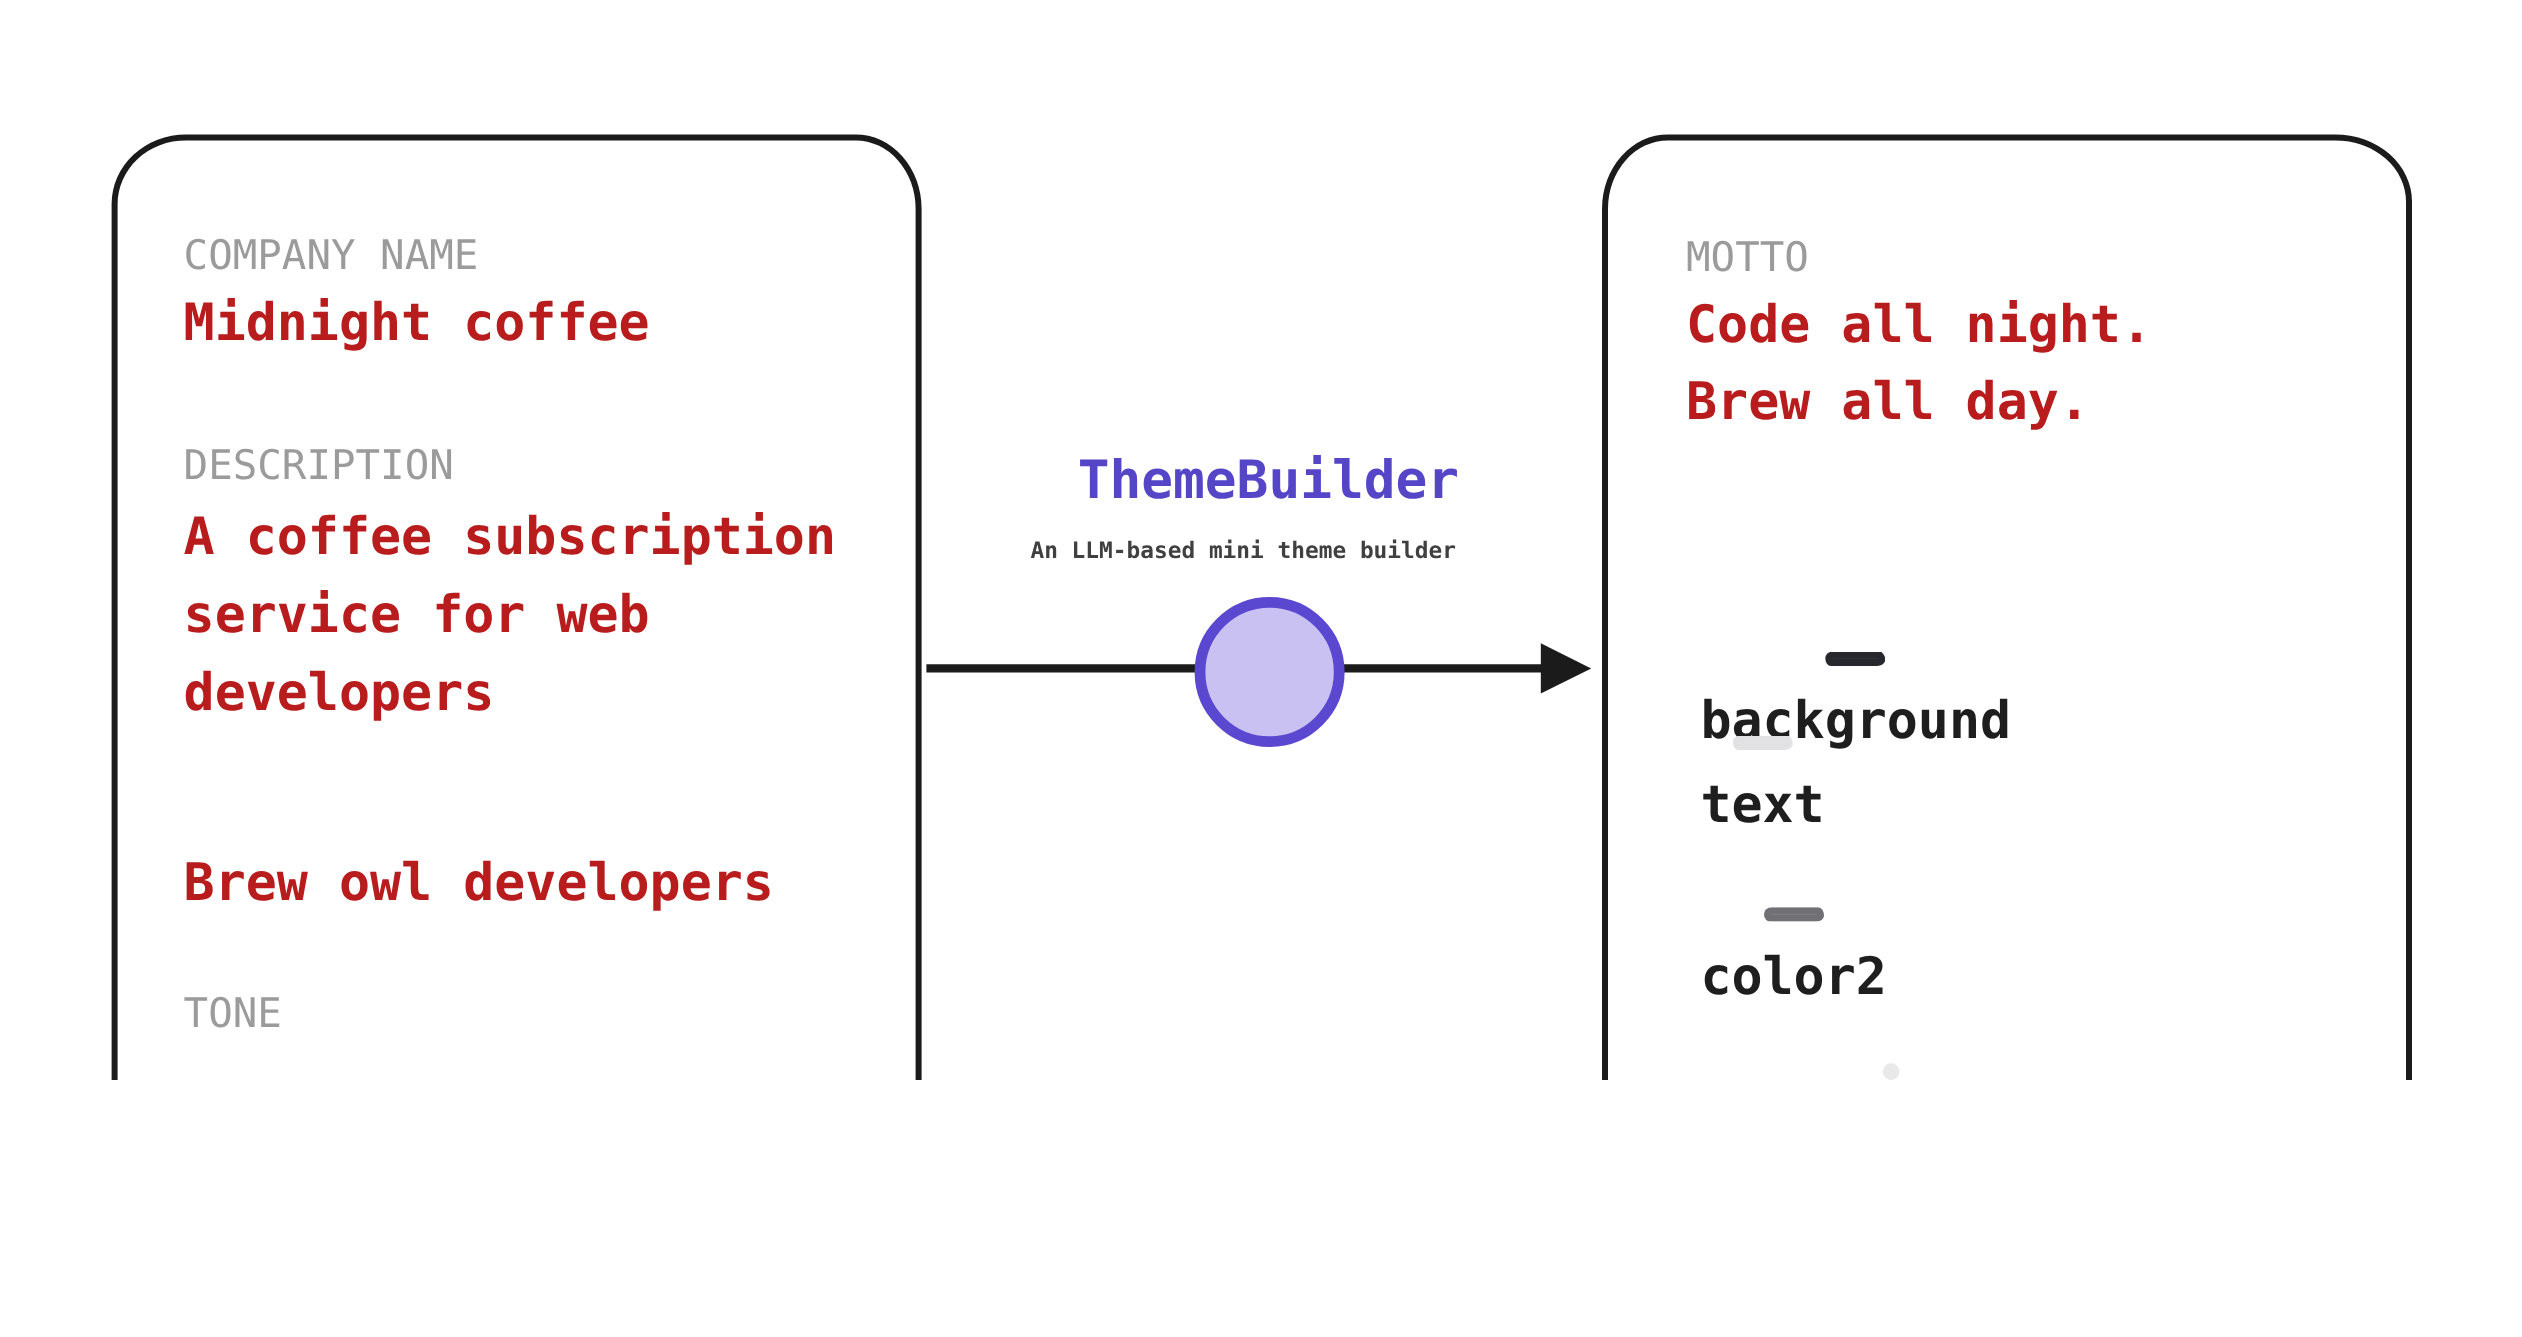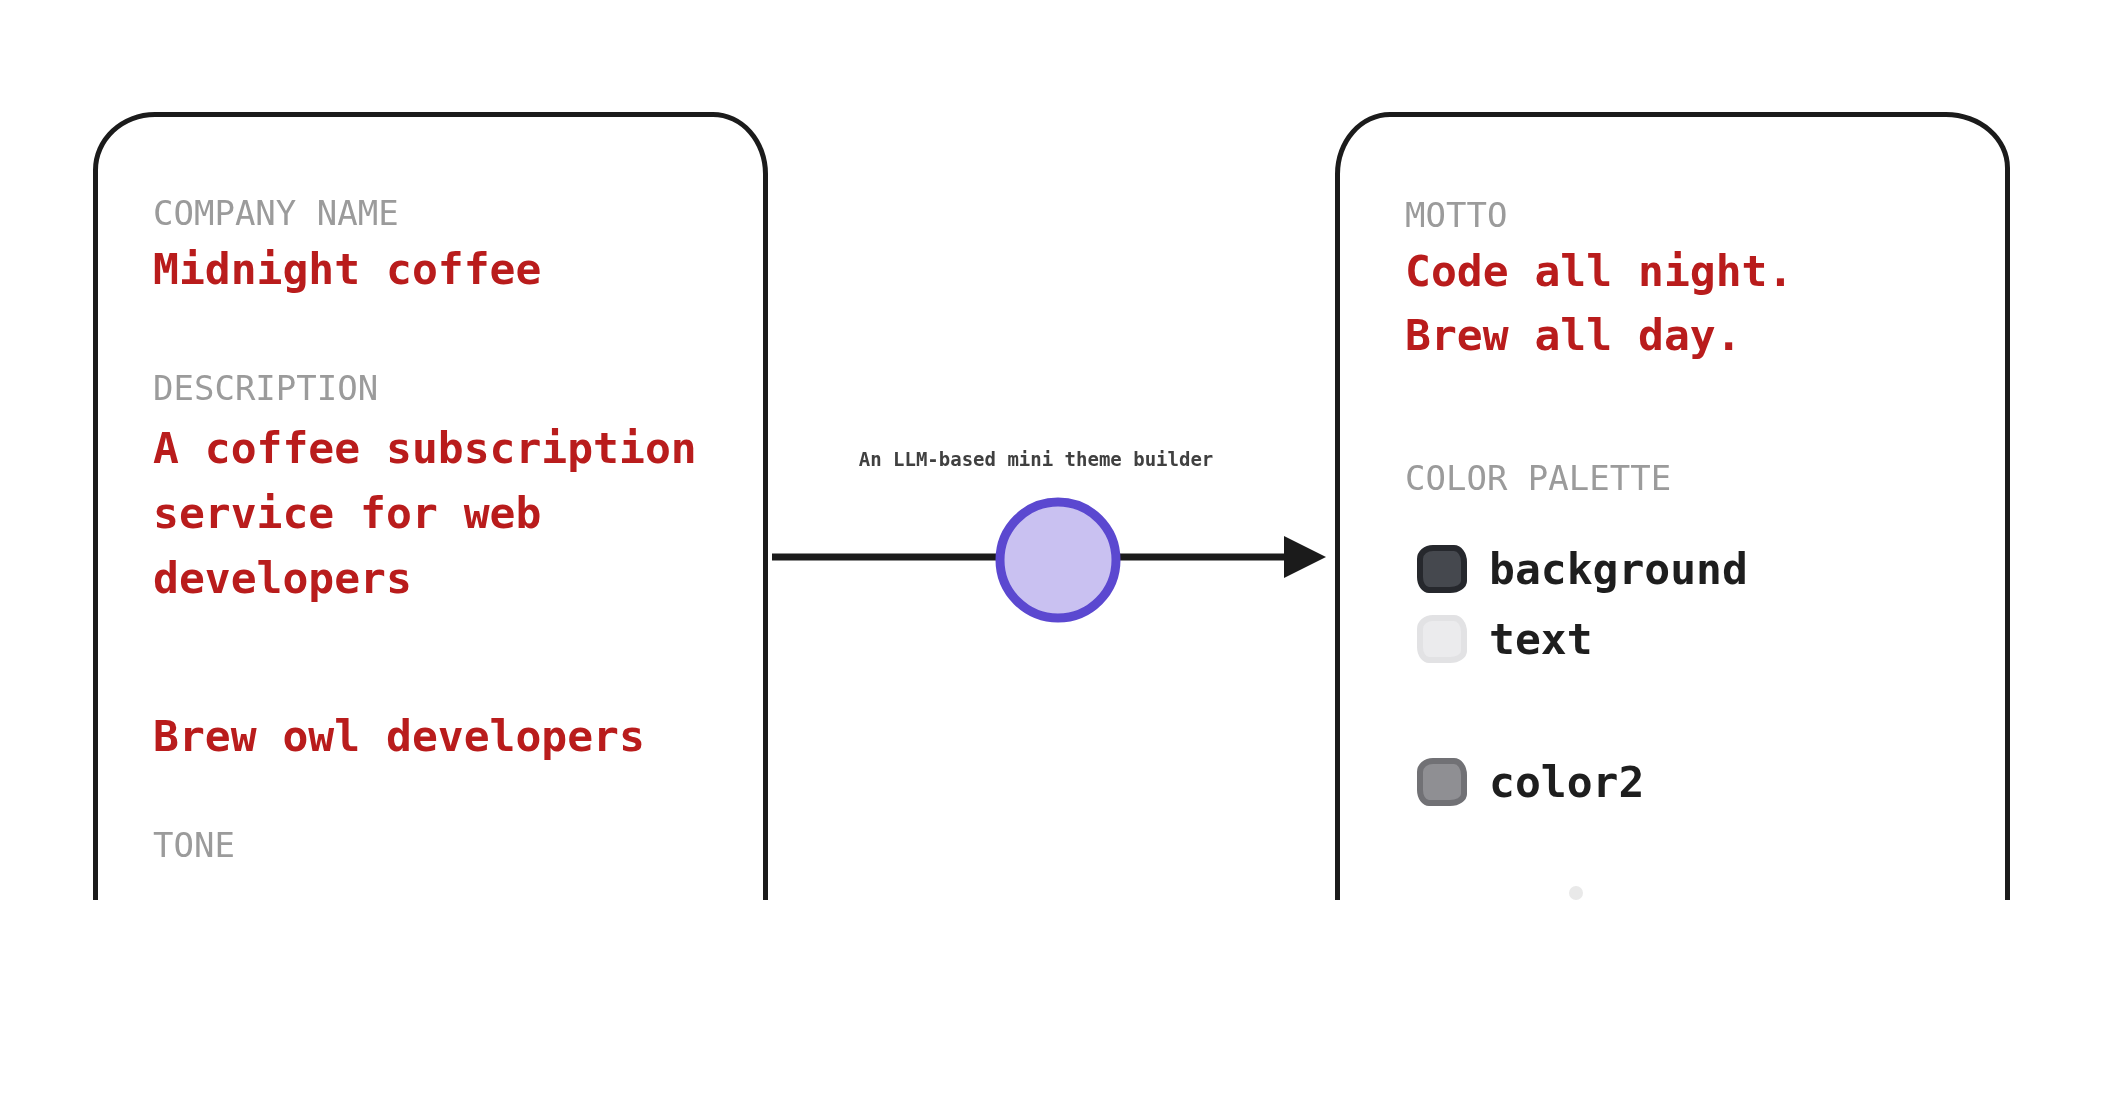--- a/index.html
+++ b/index.html
@@ -47,20 +47,21 @@
   .in-x{left:55px;}
   
   .out-x{left:65px;}
   .pal-row{
     position:absolute;
     left:77px; 
     display:flex;
     align-items:center;
     gap:22px;
     height:52px;
+    flex-direction:column;
   }
   .swatch{
     width:50px;height:48px;
     box-sizing:border-box;
     border:6px solid;
     border-radius:16px 13px 17px 12px / 14px 17px 12px 16px;
   }
   .pal-name{
     font-size:43px;
     line-height:48px;
@@ -112,34 +113,34 @@
     <div class="sec-label in-x" style="top:251px">DESCRIPTION</div>
     <div class="sec-value in-x" style="top:299px">A coffee subscription
 service for web
 developers</div>
 
     <div class="sec-value in-x" style="top:587px">Brew owl developers</div>
 
     <div class="sec-label in-x" style="top:708px">TONE</div>
   </div>
 
+  <div id="builder-title">ThemeBuilder</div>
   <div id="builder-subtitle">An LLM-based mini theme builder</div>
 
   <svg id="flow-arrow-svg" width="580" height="160" viewBox="760 480 580 160">
     <line x1="772" y1="557" x2="1292" y2="557" stroke="#1b1b1b" stroke-width="7"></line>
     <polygon points="1326,557 1284,536 1284,578" fill="#1b1b1b"></polygon>
     <circle cx="1058" cy="560" r="58" stroke-width="9" stroke="#5b48d0" fill="#c9c1f1"></circle>
   </svg>
 
   <div id="output-card" class="card">
     <div class="sec-label out-x" style="top:78px">MOTTO</div>
     <div class="sec-value motto-value out-x" style="top:122px">Code all night.
 Brew all day.</div>
 
-    <div class="sec-label out-x" style="top:341px">COLOR PALETTE</div>
 
     <div class="pal-row" style="top:426px">
       <div class="swatch" style="background-color: rgb(69, 72, 78); border-color: rgb(38, 40, 45);"></div>
       <div class="pal-name">background</div>
     </div>
     <div class="pal-row" style="top:496px">
       <div class="swatch" style="background-color: rgb(235, 235, 237); border-color: rgb(226, 226, 228);"></div>
       <div class="pal-name">text</div>
     </div>
     <div class="pal-row" style="top:639px">

